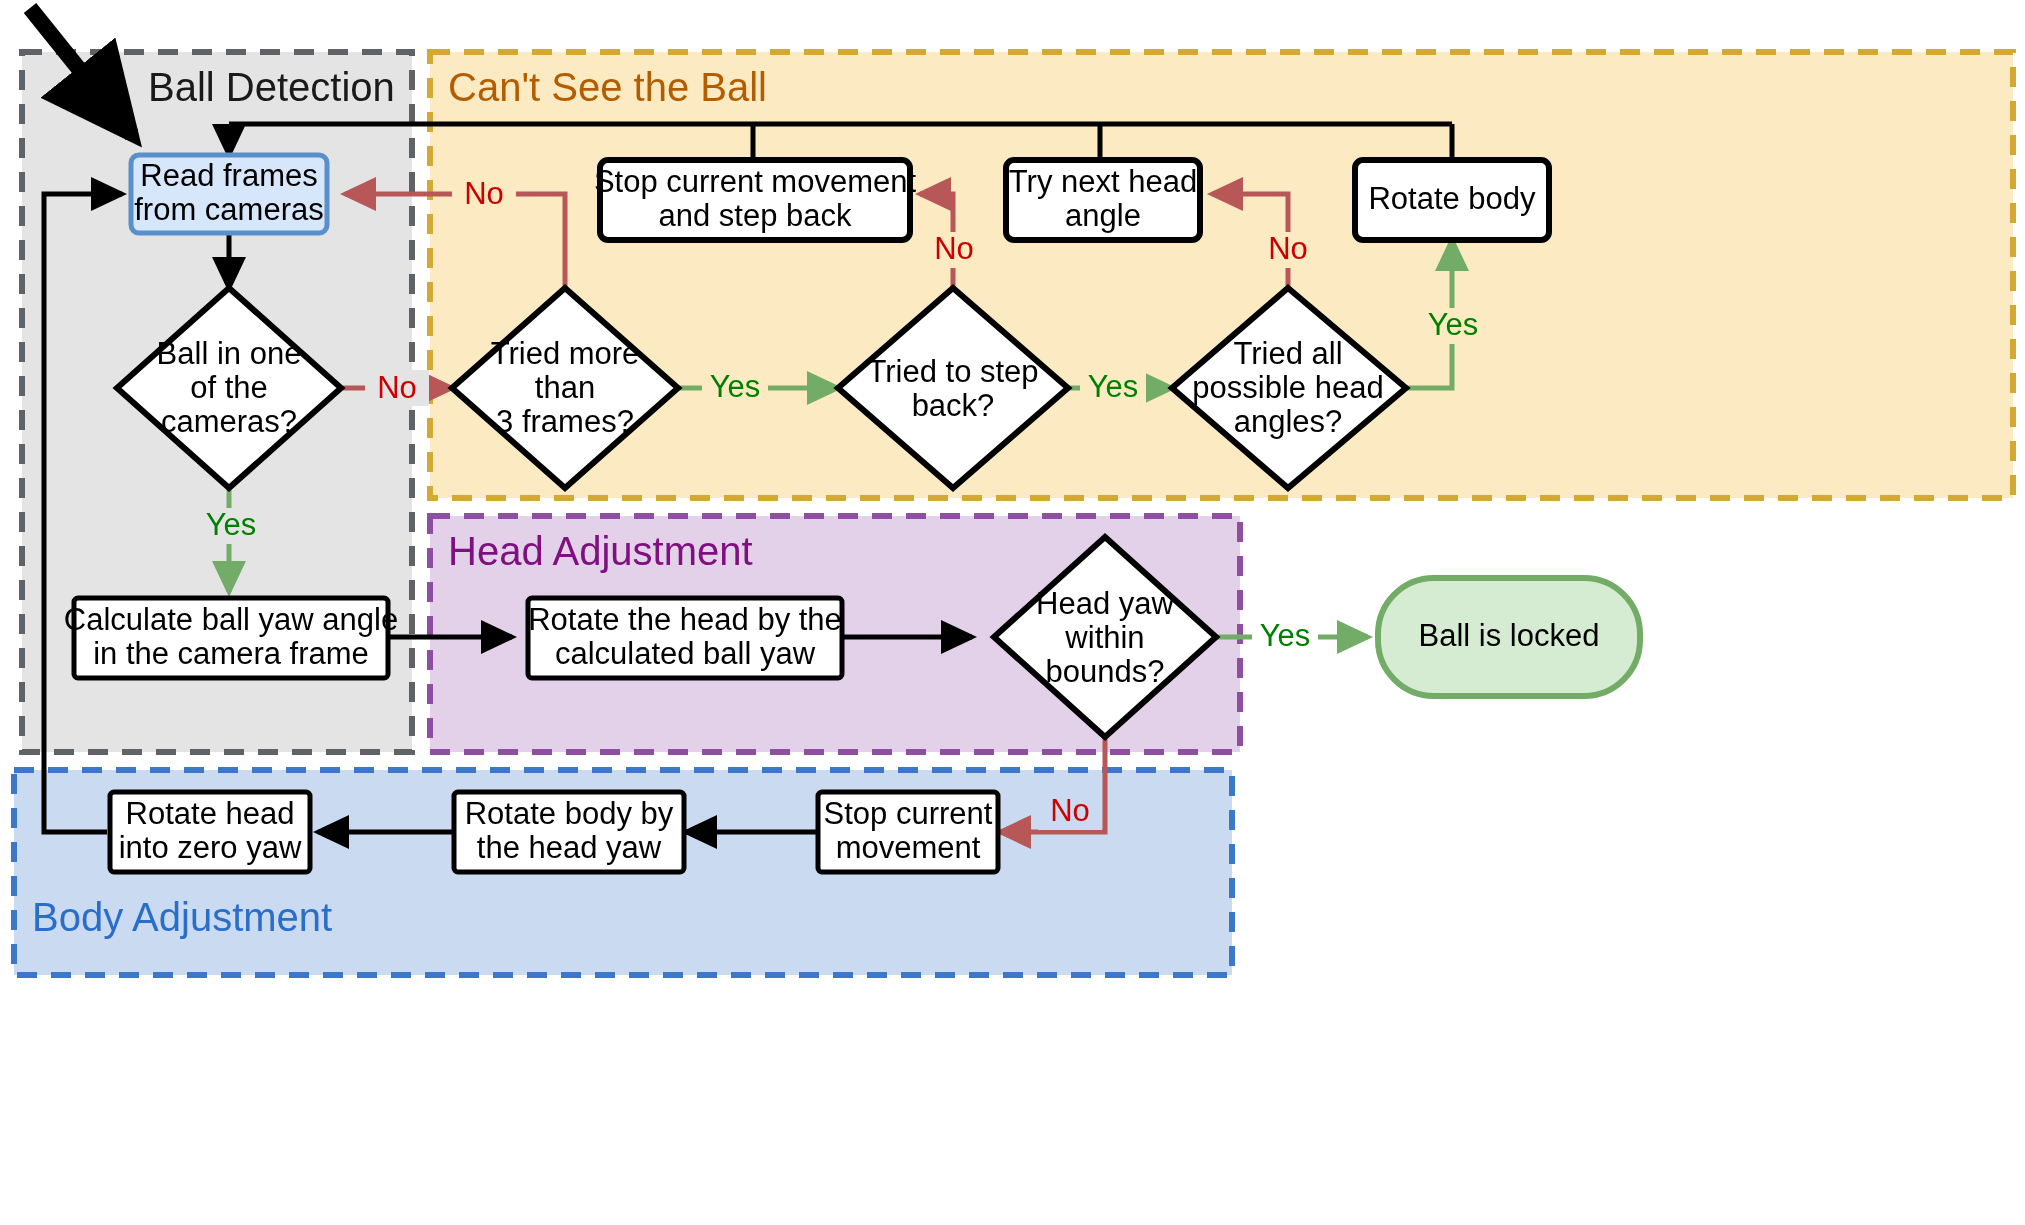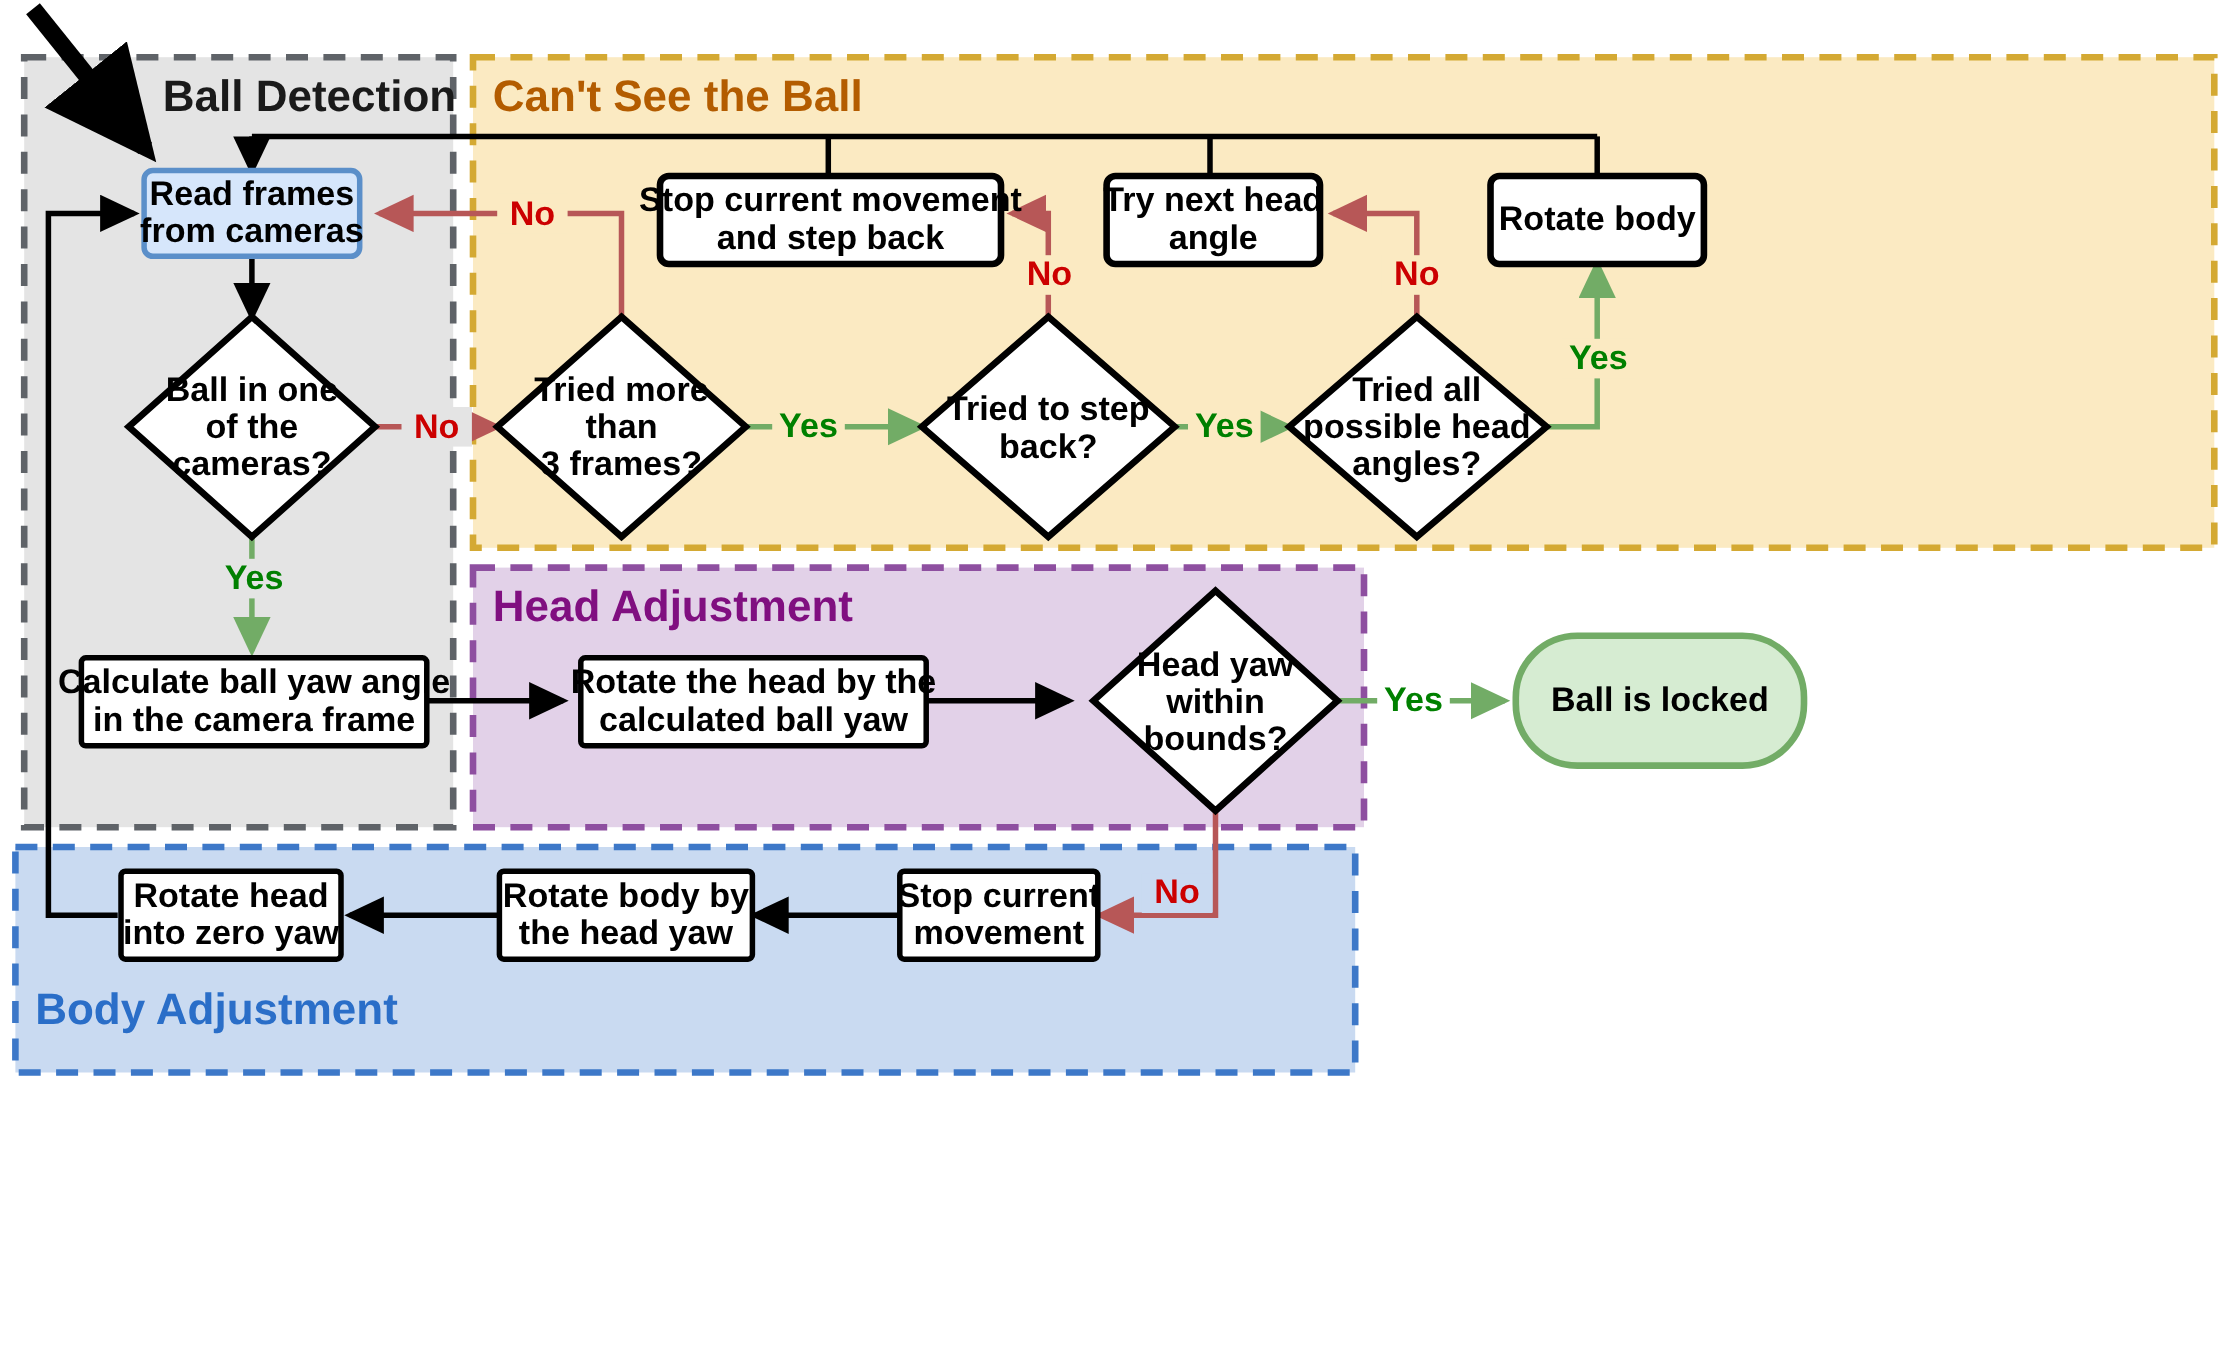--- a/index.html
+++ b/index.html
@@ -1,18 +1,18 @@
 <!DOCTYPE html>
 <html><head>
 <meta charset="utf-8">
 <style>
   html,body{margin:0;padding:0;background:#ffffff;}
   body{width:2025px;height:1225px;overflow:hidden;
        font-family:"Liberation Sans","DejaVu Sans",sans-serif;}
-  #stage{position:relative;width:1682px;height:1225px;font-weight:bold;}
+  #stage{position:relative;width:1682px;height:1225px;}
   svg{display:block;}
   text{font-family:"Liberation Sans","DejaVu Sans",sans-serif;}
   .nodetext{font-size:31px;fill:#000;text-anchor:middle;dominant-baseline:middle;}
   .grouptitle{font-size:40px;text-anchor:start;dominant-baseline:middle;}
   .elabel{font-size:31px;text-anchor:middle;dominant-baseline:middle;}
   .yes{fill:#008000;}
   .no{fill:#cc0000;}
 </style>
 </head>
 <body>

